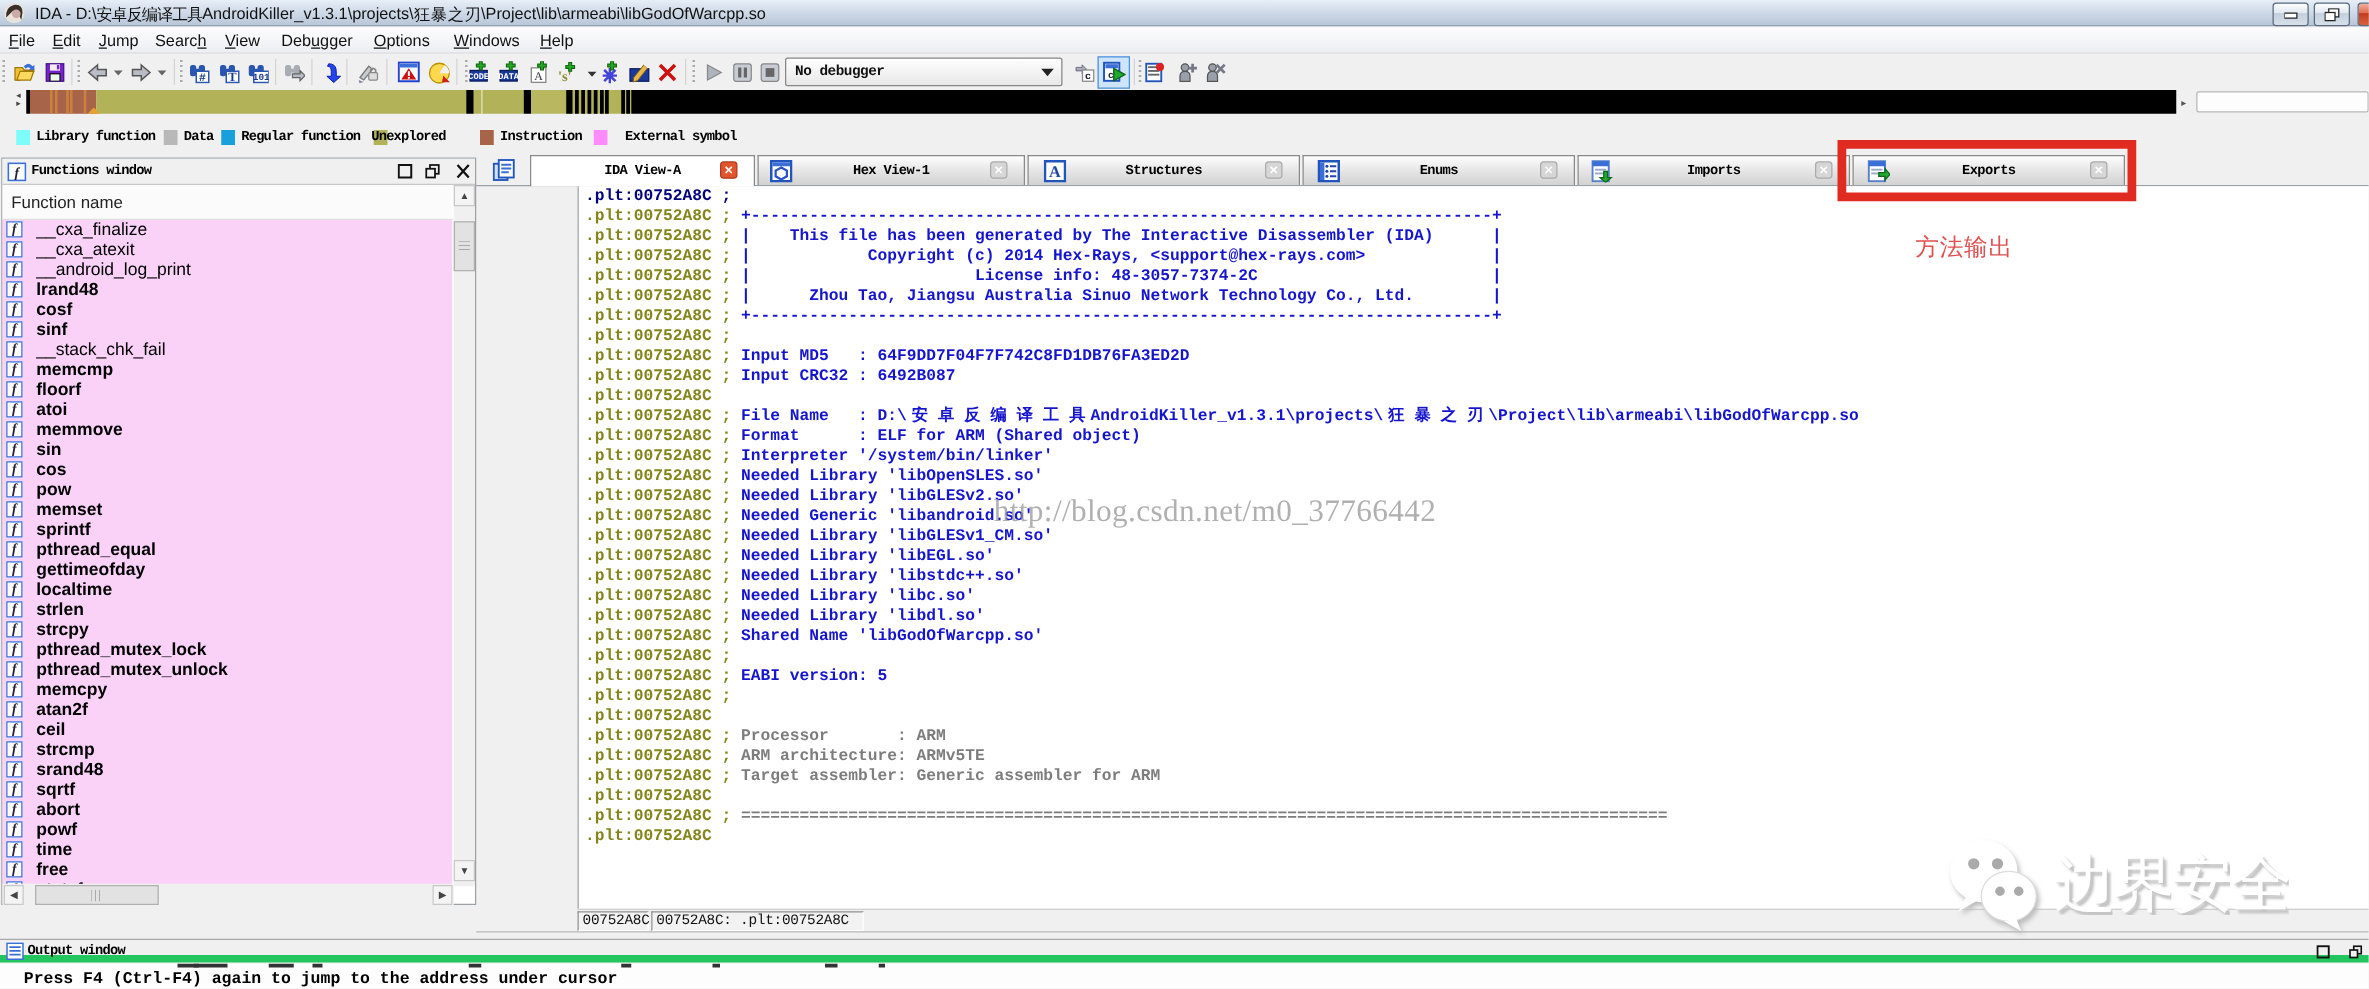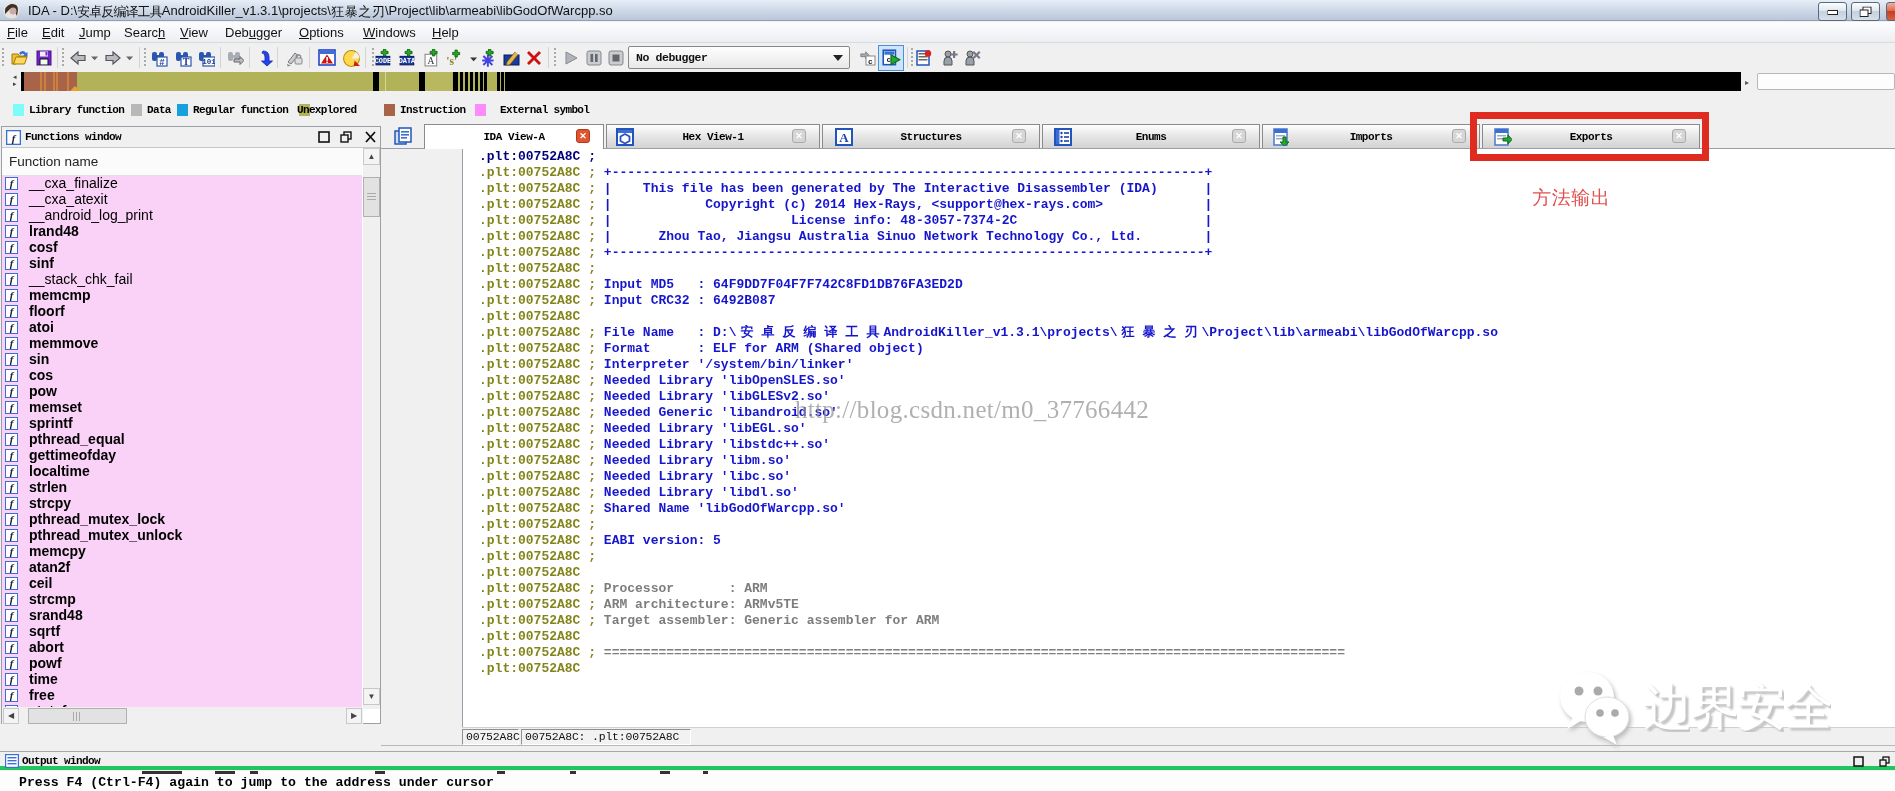--- a/index.html
+++ b/index.html
@@ -32,29 +32,29 @@
 .sthumb{position:absolute;background:#e2e2e2;border:1px solid #b0b0b0}
 #tabline{left:381px;top:148px;width:1514px;height:1px;background:#9aa0a8}
 .tab{position:absolute;top:124px;height:24px;background:linear-gradient(#fefefe,#e8e8e8 45%,#d2d2d2);border:1px solid #8a8a8a;border-bottom:none}
 .tab .tlab{position:absolute;left:0;right:0;top:6px;text-align:center;font-family:"Liberation Mono",monospace;font-weight:bold;font-size:11px;letter-spacing:-0.5px;color:#000}
 .tabic{position:absolute;top:3px}
 .tclose{position:absolute;right:13px;top:4px;width:14px;height:14px;background:#d6d6d6;border:1px solid #aaa;border-radius:3px;color:#fff;font-size:9px;line-height:13px;text-align:center;font-weight:bold}
 #atab{position:absolute;left:424px;top:124px;width:180px;height:25px;background:#fff;border:1px solid #8a8a8a;border-bottom:none}
 #atab .tlab{position:absolute;left:0;right:0;top:6px;text-align:center;font-family:"Liberation Mono",monospace;font-weight:bold;font-size:11px;letter-spacing:-0.5px;color:#000}
 #atab .tclose{background:#e0542e;border-color:#b03a1a}
 #dis{left:462px;top:149px;width:1433px;height:578px;background:#fff;border-left:1px solid #9aa0a8;overflow:hidden}
-.cl{height:16px;white-space:pre;font-family:"Liberation Mono",monospace;font-size:13px;font-weight:bold;line-height:16px;padding-left:16px}
+.cl{height:16px;white-space:pre;font-family:"Liberation Mono",monospace;font-size:13px;font-weight:bold;line-height:16px;padding-left:5px}
 .cl .cj{height:16px;font-weight:bold}
 .aolv{color:#84841c}.anav{color:#00007d}.cb{color:#1515cd}.cg{color:#7d7d7d}
 #wmark{left:795px;top:396px;font-family:"Liberation Serif",serif;font-size:25px;color:rgba(145,145,145,0.72);letter-spacing:0.3px}
 #dstat{left:462px;top:727px;width:1433px;height:18px;background:#f0f0f0;border-top:1px solid #d0d0d0}
 .sunk{position:absolute;top:1px;height:16px;background:#f2f2f2;border:1px solid;border-color:#909090 #fff #fff #909090;font-family:"Liberation Mono",monospace;font-size:11.5px;letter-spacing:-0.2px;line-height:14px;color:#111;padding:0 3px;white-space:pre}
 #sep745{left:381px;top:745px;width:1514px;height:1px;background:#b8b8b8}
 #osep{left:0;top:751px;width:1895px;height:1px;background:#a8a8a8}
-#obar{left:0;top:752px;width:1895px;height:18px;background:#f0f0f0;border-bottom:4px solid #22c55e}
+#obar{left:0;top:752px;width:1895px;height:18px;background:#f0f0f0;border-bottom:6px solid #22c55e}
 #obar .cap{position:absolute;left:22px;top:3px;font-family:"Liberation Mono",monospace;font-weight:bold;font-size:11px;letter-spacing:-0.6px;color:#000}
 #oout{left:0;top:771px;width:1895px;height:20px;background:#fdfdfd}
 #pressf4{position:absolute;left:19px;top:775px;font-family:"Liberation Mono",monospace;font-weight:bold;font-size:13.2px;color:#000;white-space:pre}
 .dashm{position:absolute;top:771px;height:3px;background:#333}
 #redbox{left:1470px;top:112px;width:239px;height:49px;border:7px solid #e02b20}
 #redtxt{left:1532px;top:185px;font-size:19px;color:#e05050}
 #redtxt .cj{width:19.5px;height:22px}
 #logo{left:1555px;top:660px;width:300px;height:95px}
 #logotxt{position:absolute;left:88px;top:14px;font-size:50px;color:#fff;text-shadow:3px 3px 2px #c2c2c2,1px 1px 1px #dadada;white-space:nowrap}
 #logotxt .cj{width:47px;height:58px}
@@ -427,23 +427,23 @@
 <div class="cl"><span class="aolv">.plt:00752A8C</span><span class="aolv"> ;</span></div>
 <div class="cl"><span class="aolv">.plt:00752A8C</span><span class="aolv"> ;</span><span class="cb"> Input MD5   : 64F9DD7F04F7F742C8FD1DB76FA3ED2D</span></div>
 <div class="cl"><span class="aolv">.plt:00752A8C</span><span class="aolv"> ;</span><span class="cb"> Input CRC32 : 6492B087</span></div>
 <div class="cl"><span class="aolv">.plt:00752A8C</span></div>
 <div class="cl"><span class="aolv">.plt:00752A8C</span><span class="aolv"> ;</span><span class="cb"> File Name   : D:\<span class="cj " style="width:21.0px">安</span><span class="cj " style="width:21.0px">卓</span><span class="cj " style="width:21.0px">反</span><span class="cj " style="width:21.0px">编</span><span class="cj " style="width:21.0px">译</span><span class="cj " style="width:21.0px">工</span><span class="cj " style="width:21.0px">具</span>AndroidKiller_v1.3.1\projects\<span class="cj " style="width:21.0px">狂</span><span class="cj " style="width:21.0px">暴</span><span class="cj " style="width:21.0px">之</span><span class="cj " style="width:21.0px">刃</span>\Project\lib\armeabi\libGodOfWarcpp.so</span></div>
 <div class="cl"><span class="aolv">.plt:00752A8C</span><span class="aolv"> ;</span><span class="cb"> Format      : ELF for ARM (Shared object)</span></div>
 <div class="cl"><span class="aolv">.plt:00752A8C</span><span class="aolv"> ;</span><span class="cb"> Interpreter '/system/bin/linker'</span></div>
 <div class="cl"><span class="aolv">.plt:00752A8C</span><span class="aolv"> ;</span><span class="cb"> Needed Library 'libOpenSLES.so'</span></div>
 <div class="cl"><span class="aolv">.plt:00752A8C</span><span class="aolv"> ;</span><span class="cb"> Needed Library 'libGLESv2.so'</span></div>
 <div class="cl"><span class="aolv">.plt:00752A8C</span><span class="aolv"> ;</span><span class="cb"> Needed Generic 'libandroid.so'</span></div>
+<div class="cl"><span class="aolv">.plt:00752A8C</span><span class="aolv"> ;</span><span class="cb"> Needed Library 'libGLESv1_CM.so'</span></div>
 <div class="cl"><span class="aolv">.plt:00752A8C</span><span class="aolv"> ;</span><span class="cb"> Needed Library 'libEGL.so'</span></div>
 <div class="cl"><span class="aolv">.plt:00752A8C</span><span class="aolv"> ;</span><span class="cb"> Needed Library 'libstdc++.so'</span></div>
-<div class="cl"><span class="aolv">.plt:00752A8C</span><span class="aolv"> ;</span><span class="cb"> Needed Library 'libm.so'</span></div>
 <div class="cl"><span class="aolv">.plt:00752A8C</span><span class="aolv"> ;</span><span class="cb"> Needed Library 'libc.so'</span></div>
 <div class="cl"><span class="aolv">.plt:00752A8C</span><span class="aolv"> ;</span><span class="cb"> Needed Library 'libdl.so'</span></div>
 <div class="cl"><span class="aolv">.plt:00752A8C</span><span class="aolv"> ;</span><span class="cb"> Shared Name 'libGodOfWarcpp.so'</span></div>
 <div class="cl"><span class="aolv">.plt:00752A8C</span><span class="aolv"> ;</span></div>
 <div class="cl"><span class="aolv">.plt:00752A8C</span><span class="aolv"> ;</span><span class="cb"> EABI version: 5</span></div>
 <div class="cl"><span class="aolv">.plt:00752A8C</span><span class="aolv"> ;</span></div>
 <div class="cl"><span class="aolv">.plt:00752A8C</span></div>
 <div class="cl"><span class="aolv">.plt:00752A8C</span><span class="aolv"> ;</span><span class="cg"> Processor       : ARM</span></div>
 <div class="cl"><span class="aolv">.plt:00752A8C</span><span class="aolv"> ;</span><span class="cg"> ARM architecture: ARMv5TE</span></div>
 <div class="cl"><span class="aolv">.plt:00752A8C</span><span class="aolv"> ;</span><span class="cg"> Target assembler: Generic assembler for ARM</span></div>

